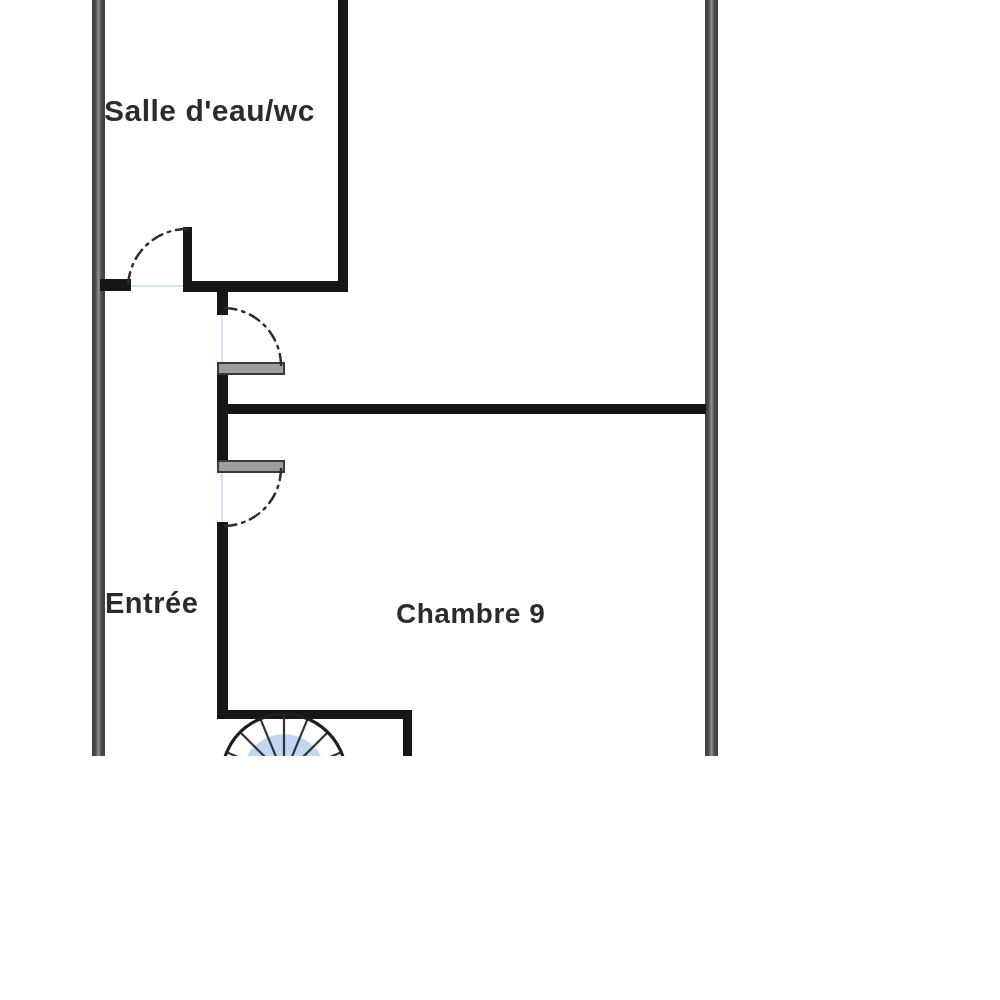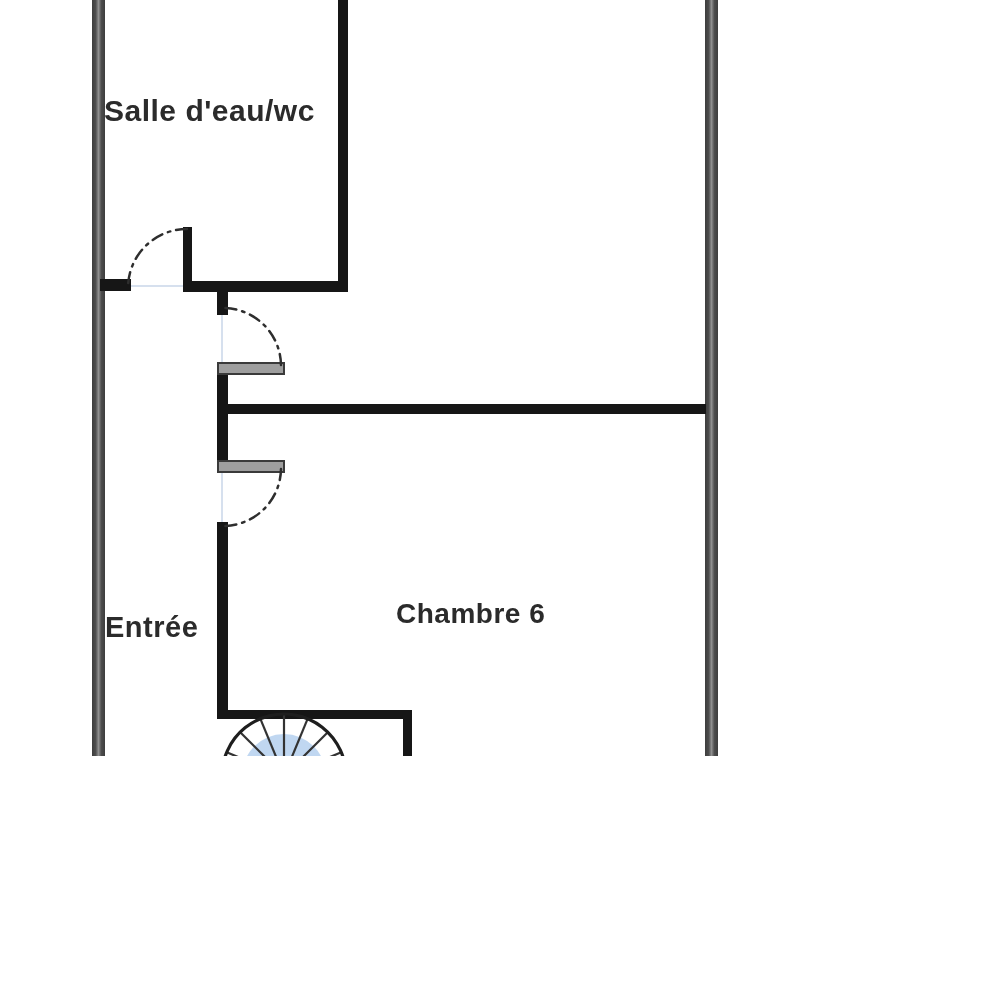--- a/index.html
+++ b/index.html
@@ -15,36 +15,36 @@
     position:relative; width:1000px; height:756px; background:var(--bg);
     overflow:hidden; font-family:"Liberation Sans", sans-serif;
   }
   .plan-svg{position:absolute; left:0; top:0; z-index:2; pointer-events:none;}
   .room-label{
     position:absolute; z-index:1; font-weight:700; color:var(--text);
     white-space:nowrap; letter-spacing:.5px; line-height:1;
   }
   .label-salle{left:104px; top:96px; font-size:30px; width:244px; overflow:hidden;}
   .label-chambre2{left:444px; top:201px; font-size:28px;}
-  .label-entree{left:105px; top:589px; font-size:29px;margin-top:24px;}
+  .label-entree{left:105px; top:589px; font-size:29px;}
   .label-chambre1{left:396px; top:600px; font-size:28px;}
 </style>
 </head>
 <body>
 
 <div class="canvas">
 
   <div class="room-label label-salle">
     <span>Salle d'eau/wc</span>
   </div>
   <div class="room-label label-entree">
     <span>Entrée</span>
   </div>
   <div class="room-label label-chambre1">
-    <span>Chambre 6</span>
+    <span>Chambre 9</span>
   </div>
 
   <svg class="plan-svg" width="1000" height="1000" viewBox="0 0 1000 1000">
     <defs>
       <linearGradient id="wallV" x1="0" y1="0" x2="1" y2="0">
         <stop offset="0" stop-color="#3d3d3d"></stop>
           <stop offset="0.28" stop-color="#4d4d4d"></stop>
         <stop offset="0.5" stop-color="#8f8f8f"></stop>
           <stop offset="0.72" stop-color="#4d4d4d"></stop>
         <stop offset="1" stop-color="#3d3d3d"></stop>

